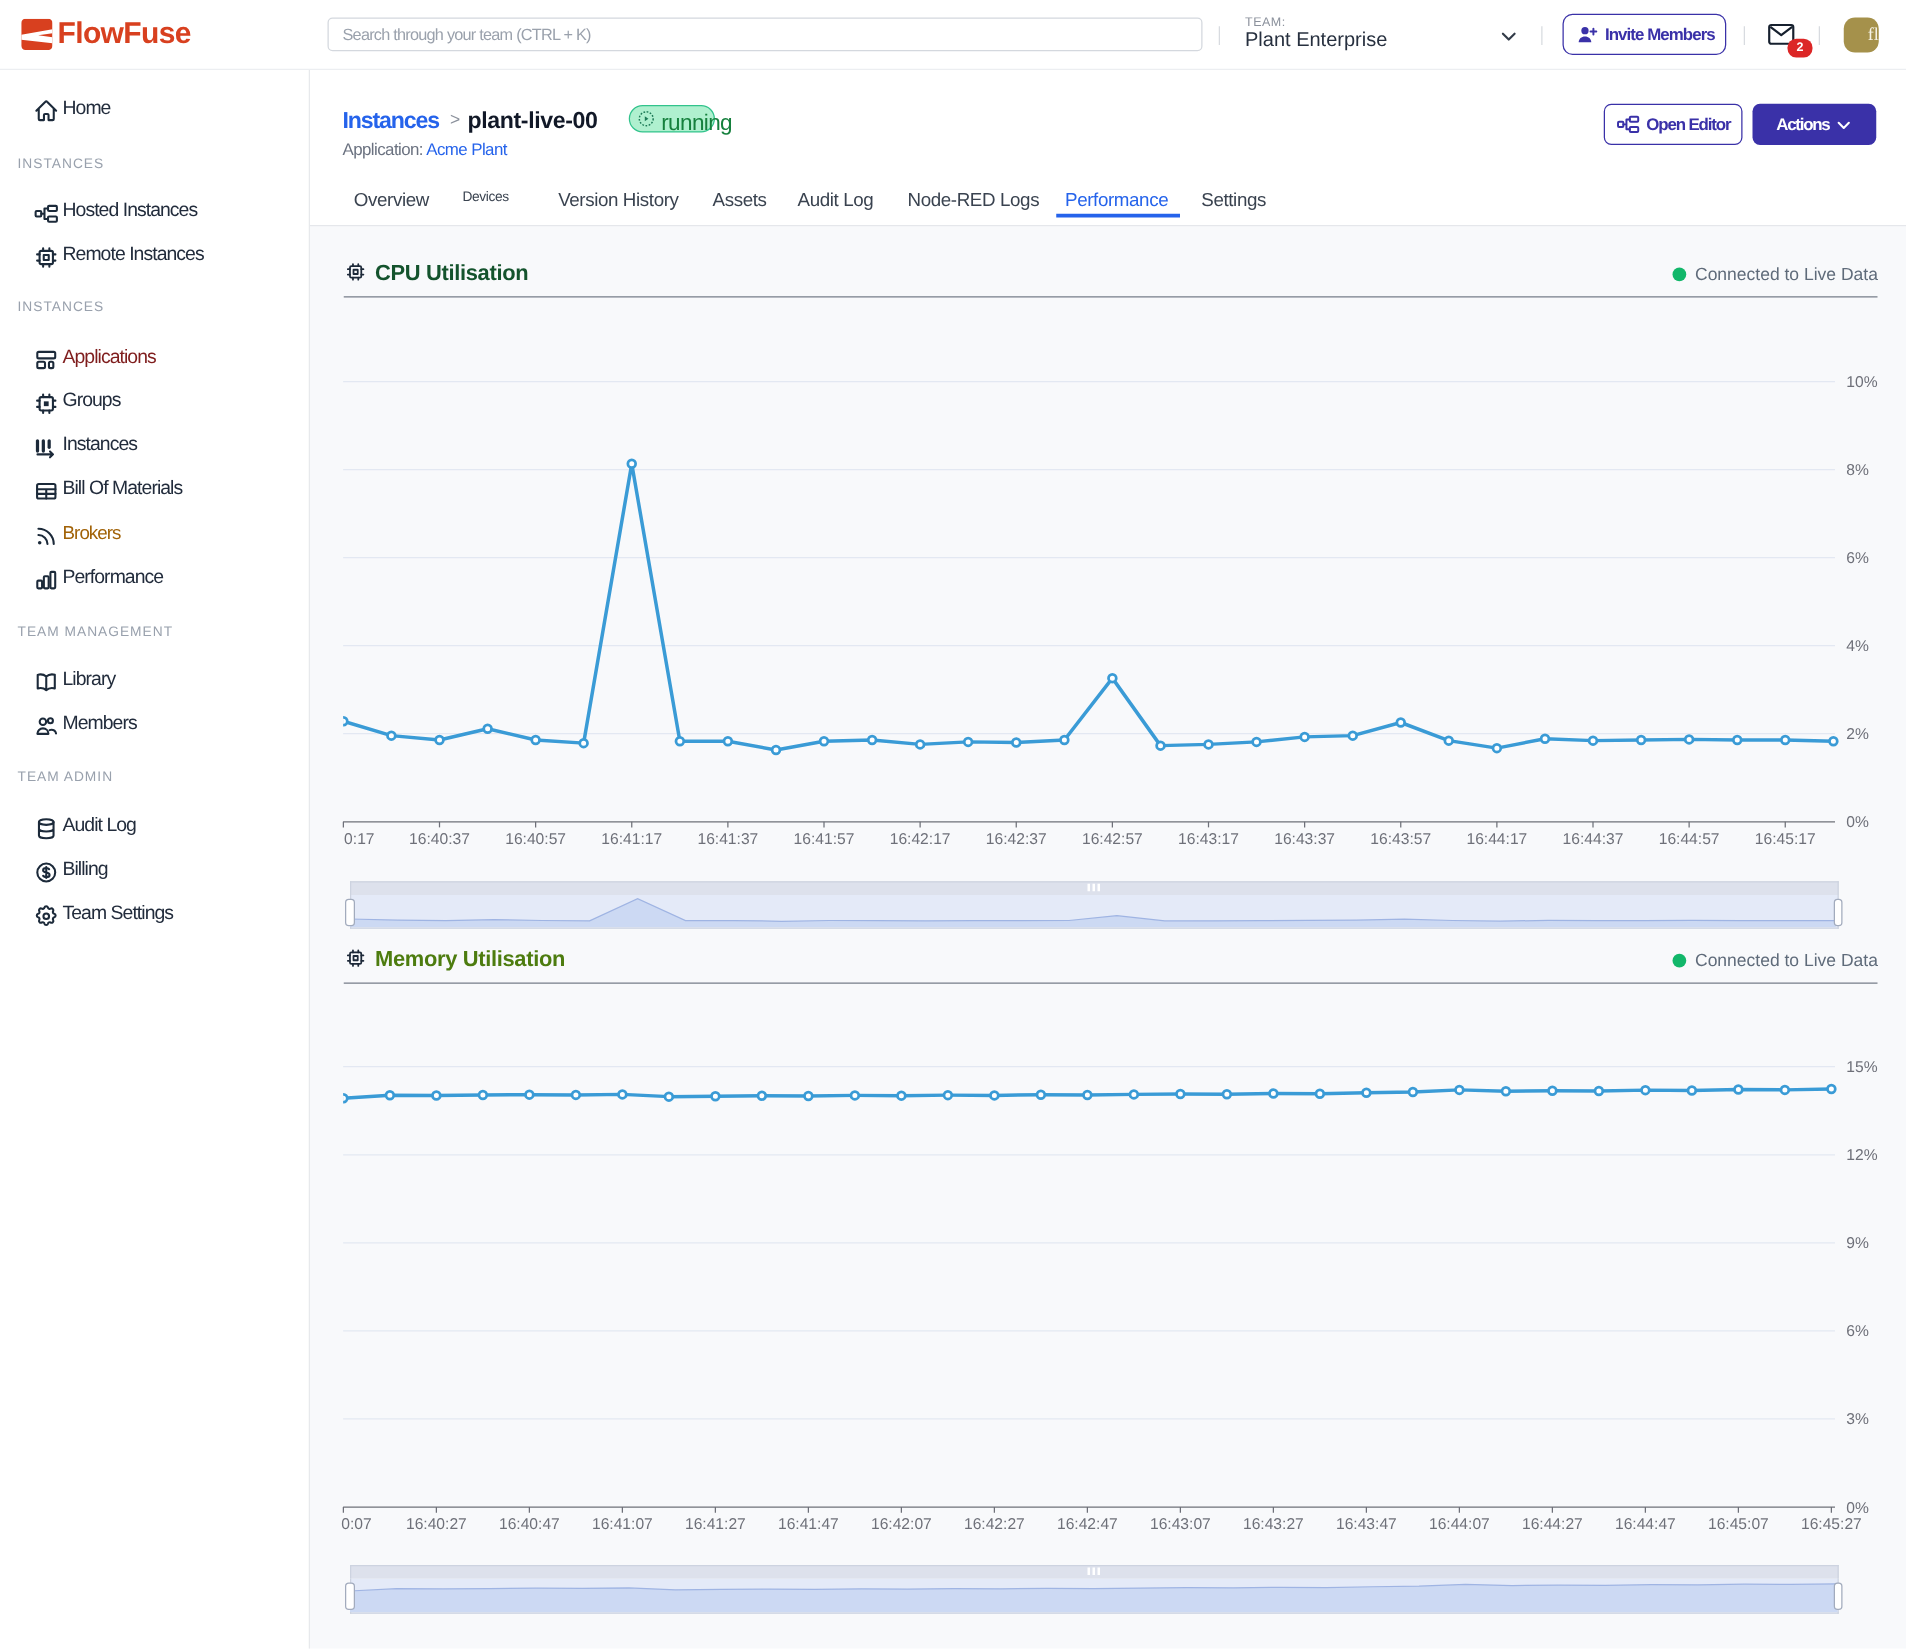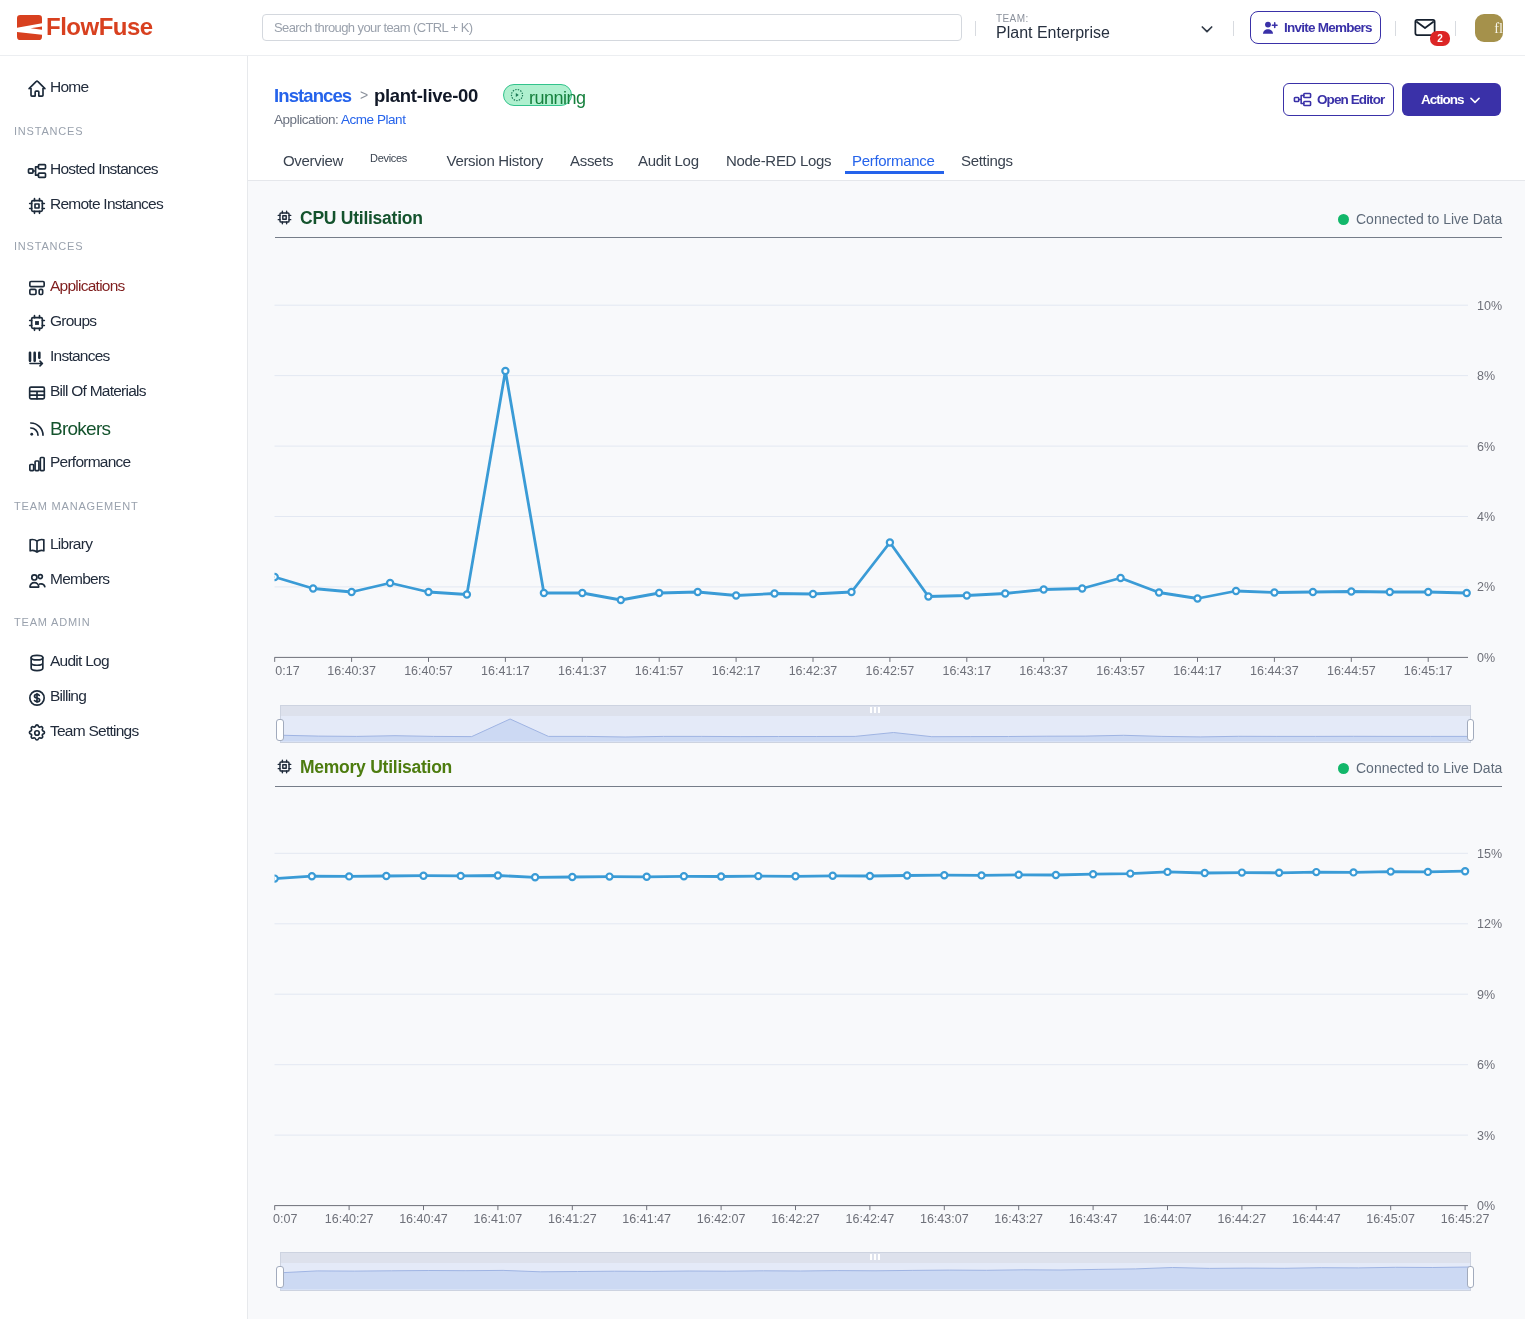--- a/index.html
+++ b/index.html
@@ -79,21 +79,21 @@
 <div style="position:absolute;left:50px;top:347px;font-size:15.5px;letter-spacing:-0.75px;color:#222c3c;white-space:nowrap">Instances</div>
 <svg style="position:absolute;left:27px;top:383px" width="20" height="20" viewBox="0 0 24 24" fill="none" stroke="#1c2a3a" stroke-width="2.0" stroke-linecap="round" stroke-linejoin="round">
         <rect x="3.2" y="5" width="17.6" height="14" rx="1.6"></rect>
         <path d="M3.4 10h17.4M3.4 14.5h17.4M12 10v9" stroke-width="2"></path>
       </svg>
 <div style="position:absolute;left:50px;top:382px;font-size:15.5px;letter-spacing:-0.75px;color:#222c3c;white-space:nowrap">Bill Of Materials</div>
 <svg style="position:absolute;left:27px;top:418.5px" width="20" height="20" viewBox="0 0 24 24" fill="none" stroke="#1c2a3a" stroke-width="2.0" stroke-linecap="round" stroke-linejoin="round">
         <path d="M4.5 10.8a8.7 8.7 0 0 1 8.7 8.7M4.5 4.8A14.7 14.7 0 0 1 19.2 19.5"></path>
         <circle cx="5.7" cy="18.3" r="1.7" fill="#1c2a3a" stroke="none"></circle>
       </svg>
-<div style="position:absolute;left:50px;top:417.5px;font-size:19px;letter-spacing:-0.75px;color:#14532d;white-space:nowrap">Brokers</div>
+<div style="position:absolute;left:50px;top:417.5px;font-size:15px;letter-spacing:-0.75px;color:#a16207;white-space:nowrap">Brokers</div>
 <svg style="position:absolute;left:27px;top:453.5px" width="20" height="20" viewBox="0 0 24 24" fill="none" stroke="#1c2a3a" stroke-width="2.0" stroke-linecap="round" stroke-linejoin="round">
         <rect x="3.4" y="12.6" width="4.6" height="7.4" rx="1"></rect>
         <rect x="9.7" y="8.4" width="4.6" height="11.6" rx="1"></rect>
         <rect x="16" y="4.2" width="4.6" height="15.8" rx="1"></rect>
       </svg>
 <div style="position:absolute;left:50px;top:452.5px;font-size:15.5px;letter-spacing:-0.75px;color:#222c3c;white-space:nowrap">Performance</div>
 <svg style="position:absolute;left:27px;top:536px" width="20" height="20" viewBox="0 0 24 24" fill="none" stroke="#1c2a3a" stroke-width="2.0" stroke-linecap="round" stroke-linejoin="round">
         <path d="M12 6.2A8.2 8.2 0 0 0 6.6 4.2c-1 0-1.9.16-2.8.47v13.1a8.2 8.2 0 0 1 2.8-.48c2.1 0 4 .8 5.4 2.1m0-13.1a8.2 8.2 0 0 1 5.4-2.1c1 0 1.9.16 2.8.47v13.1a8.2 8.2 0 0 0-2.8-.48 8.2 8.2 0 0 0-5.4 2.1m0-13.1v13.1"></path>
       </svg>
 <div style="position:absolute;left:50px;top:535px;font-size:15.5px;letter-spacing:-0.75px;color:#222c3c;white-space:nowrap">Library</div>

